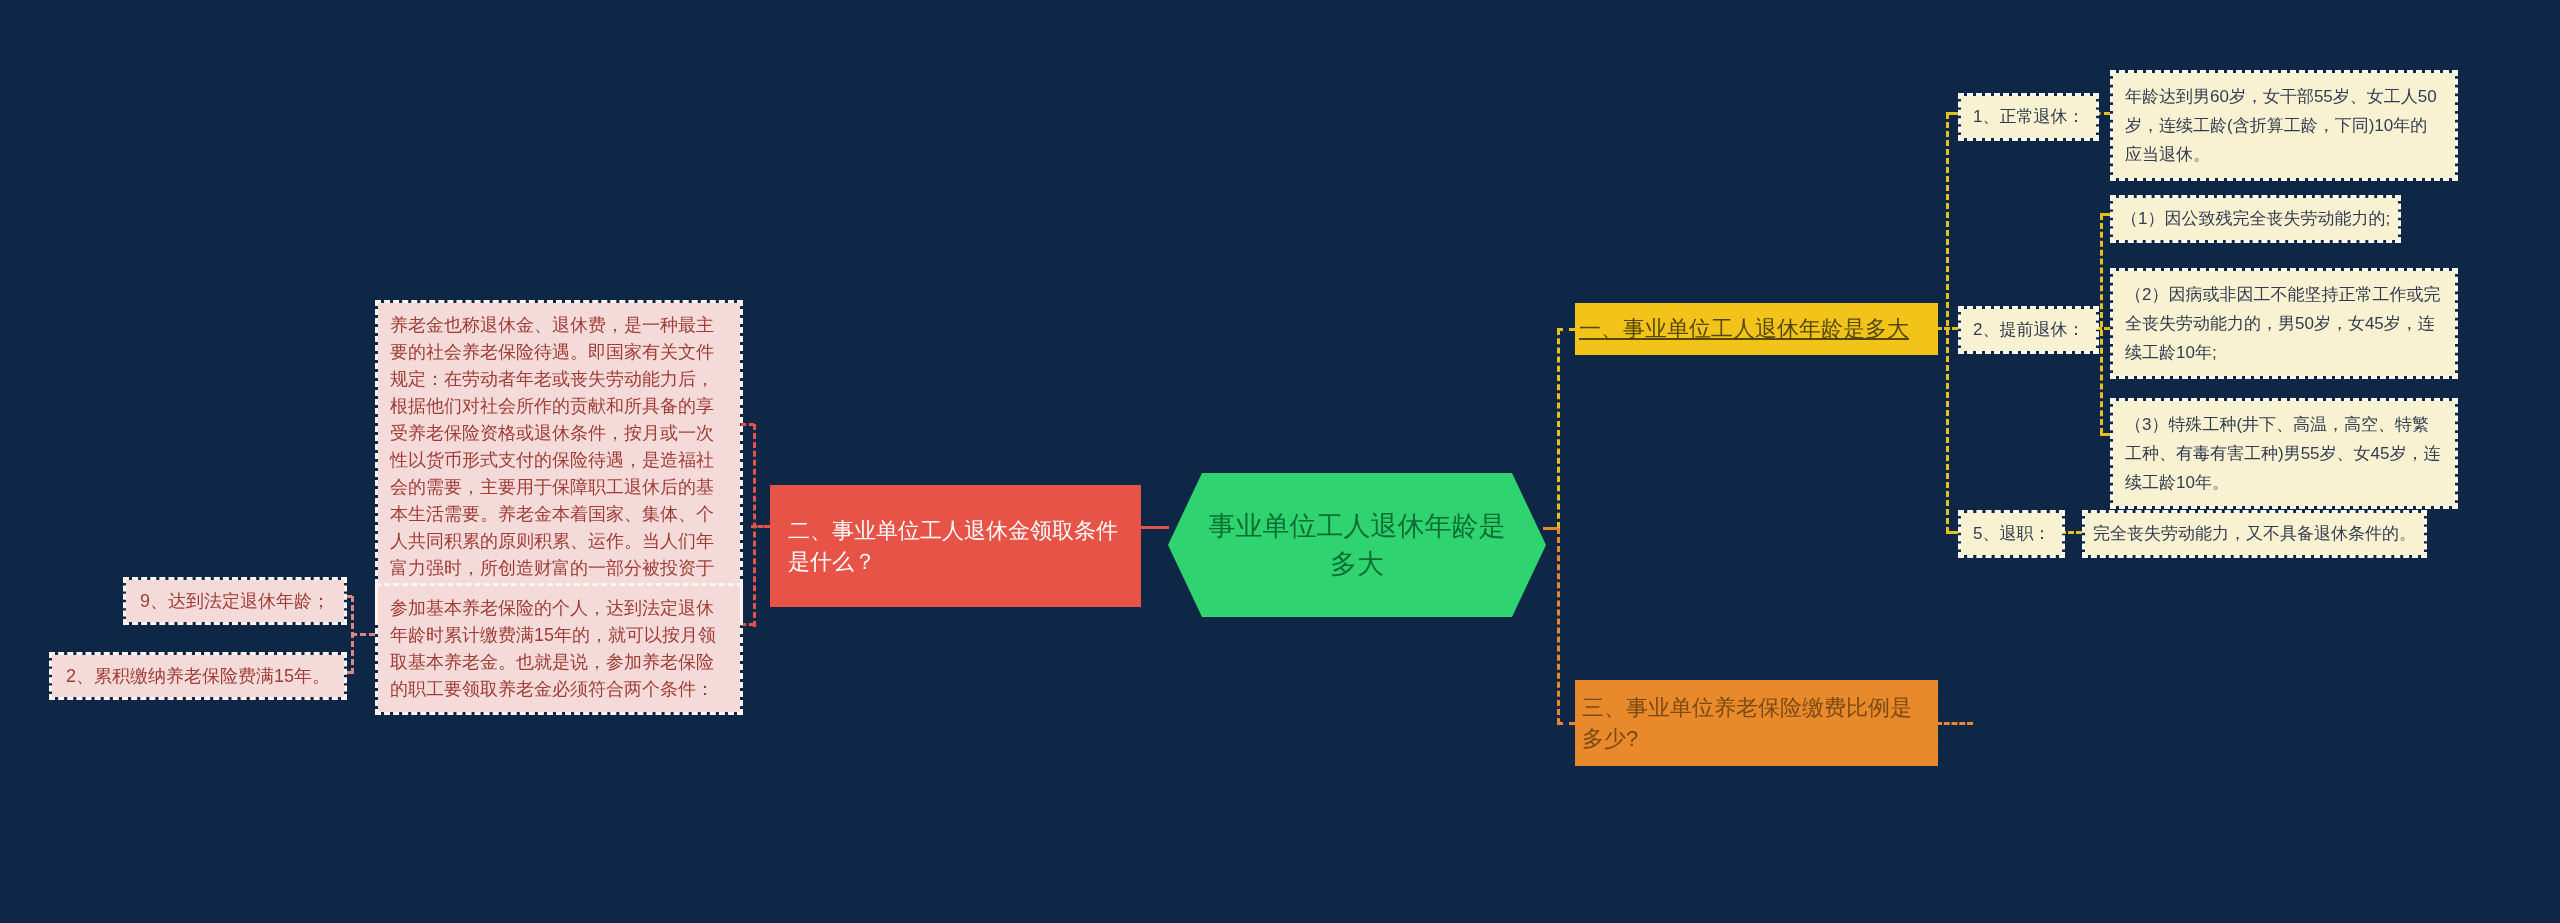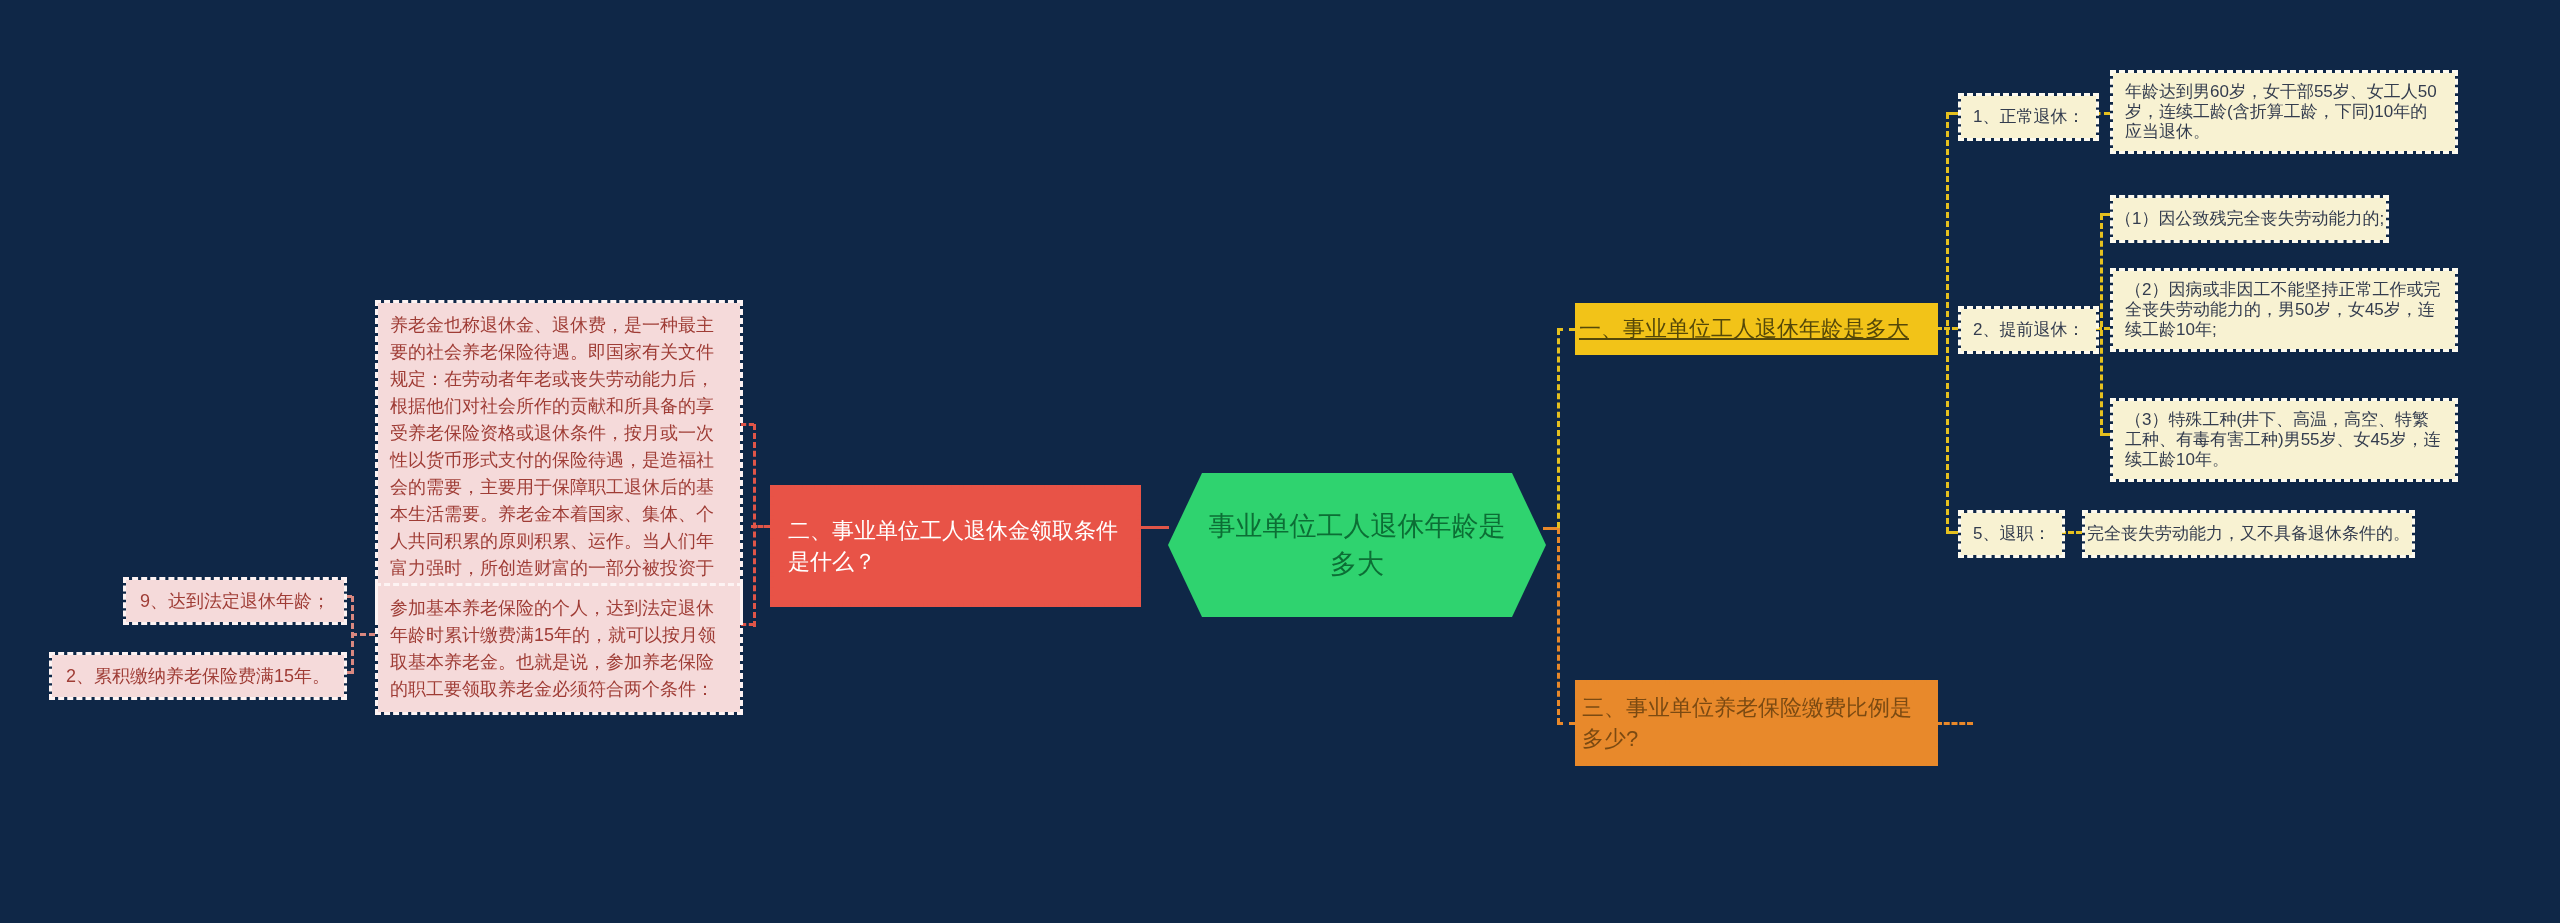--- a/index.html
+++ b/index.html
@@ -28,24 +28,24 @@
     font-size:22px;line-height:31px;padding:26px 14px;}
   .big-yellow{background:var(--yellow_fill);color:var(--yellow_text);border:4px dashed var(--yellow_fill);
     font-size:22px;line-height:30px;padding:7px 0;text-decoration:underline;}
   .big-orange{background:var(--orange_fill);color:var(--orange_text);border:4px dashed var(--orange_fill);
     font-size:22px;line-height:31px;padding:8px 3px;}
   .pink-box{background:var(--pink_fill);color:var(--pink_text);border:3px dashed #fdf3f3;
     background-clip:padding-box;font-size:18px;line-height:27px;padding:9px 12px;}
   .pink-item{background:var(--pink_fill);color:var(--pink_text);border:3px dashed #fdf3f3;
     background-clip:padding-box;font-size:18px;line-height:24px;padding:9px 14px;white-space:nowrap;}
   .cream-box{background:var(--cream_fill);color:var(--cream_text);border:3px dashed #fdfaef;
-    background-clip:padding-box;font-size:17px;line-height:20px;padding:9px 12px;}
+    background-clip:padding-box;font-size:17px;line-height:29px;padding:9px 12px;}
   .cream-label{background:var(--cream_fill);color:var(--cream_text);border:3px dashed #fdfaef;
     background-clip:padding-box;font-size:17px;line-height:24px;padding:9px 12px;white-space:nowrap;}
-  .cream-one{white-space:nowrap;line-height:24px;padding:9px 2px;}
+  .cream-one{white-space:nowrap;line-height:24px;padding:9px 8px;}
   .peach-box{background:var(--peach_fill);color:var(--peach_text);border:3px dashed #fdf6ec;
     background-clip:padding-box;font-size:16px;line-height:25px;padding:9px 12px;}
   .h{position:absolute;height:0;border-top:3px dashed;}
   .v{position:absolute;width:0;border-left:3px dashed;}
   .solid{position:absolute;height:3px;}
   .lred{border-color:var(--line_red);}
   .lpink{border-color:var(--line_pink);}
   .lyellow{border-color:var(--line_yellow);}
   .lorange{border-color:var(--line_orange);}
 </style>

